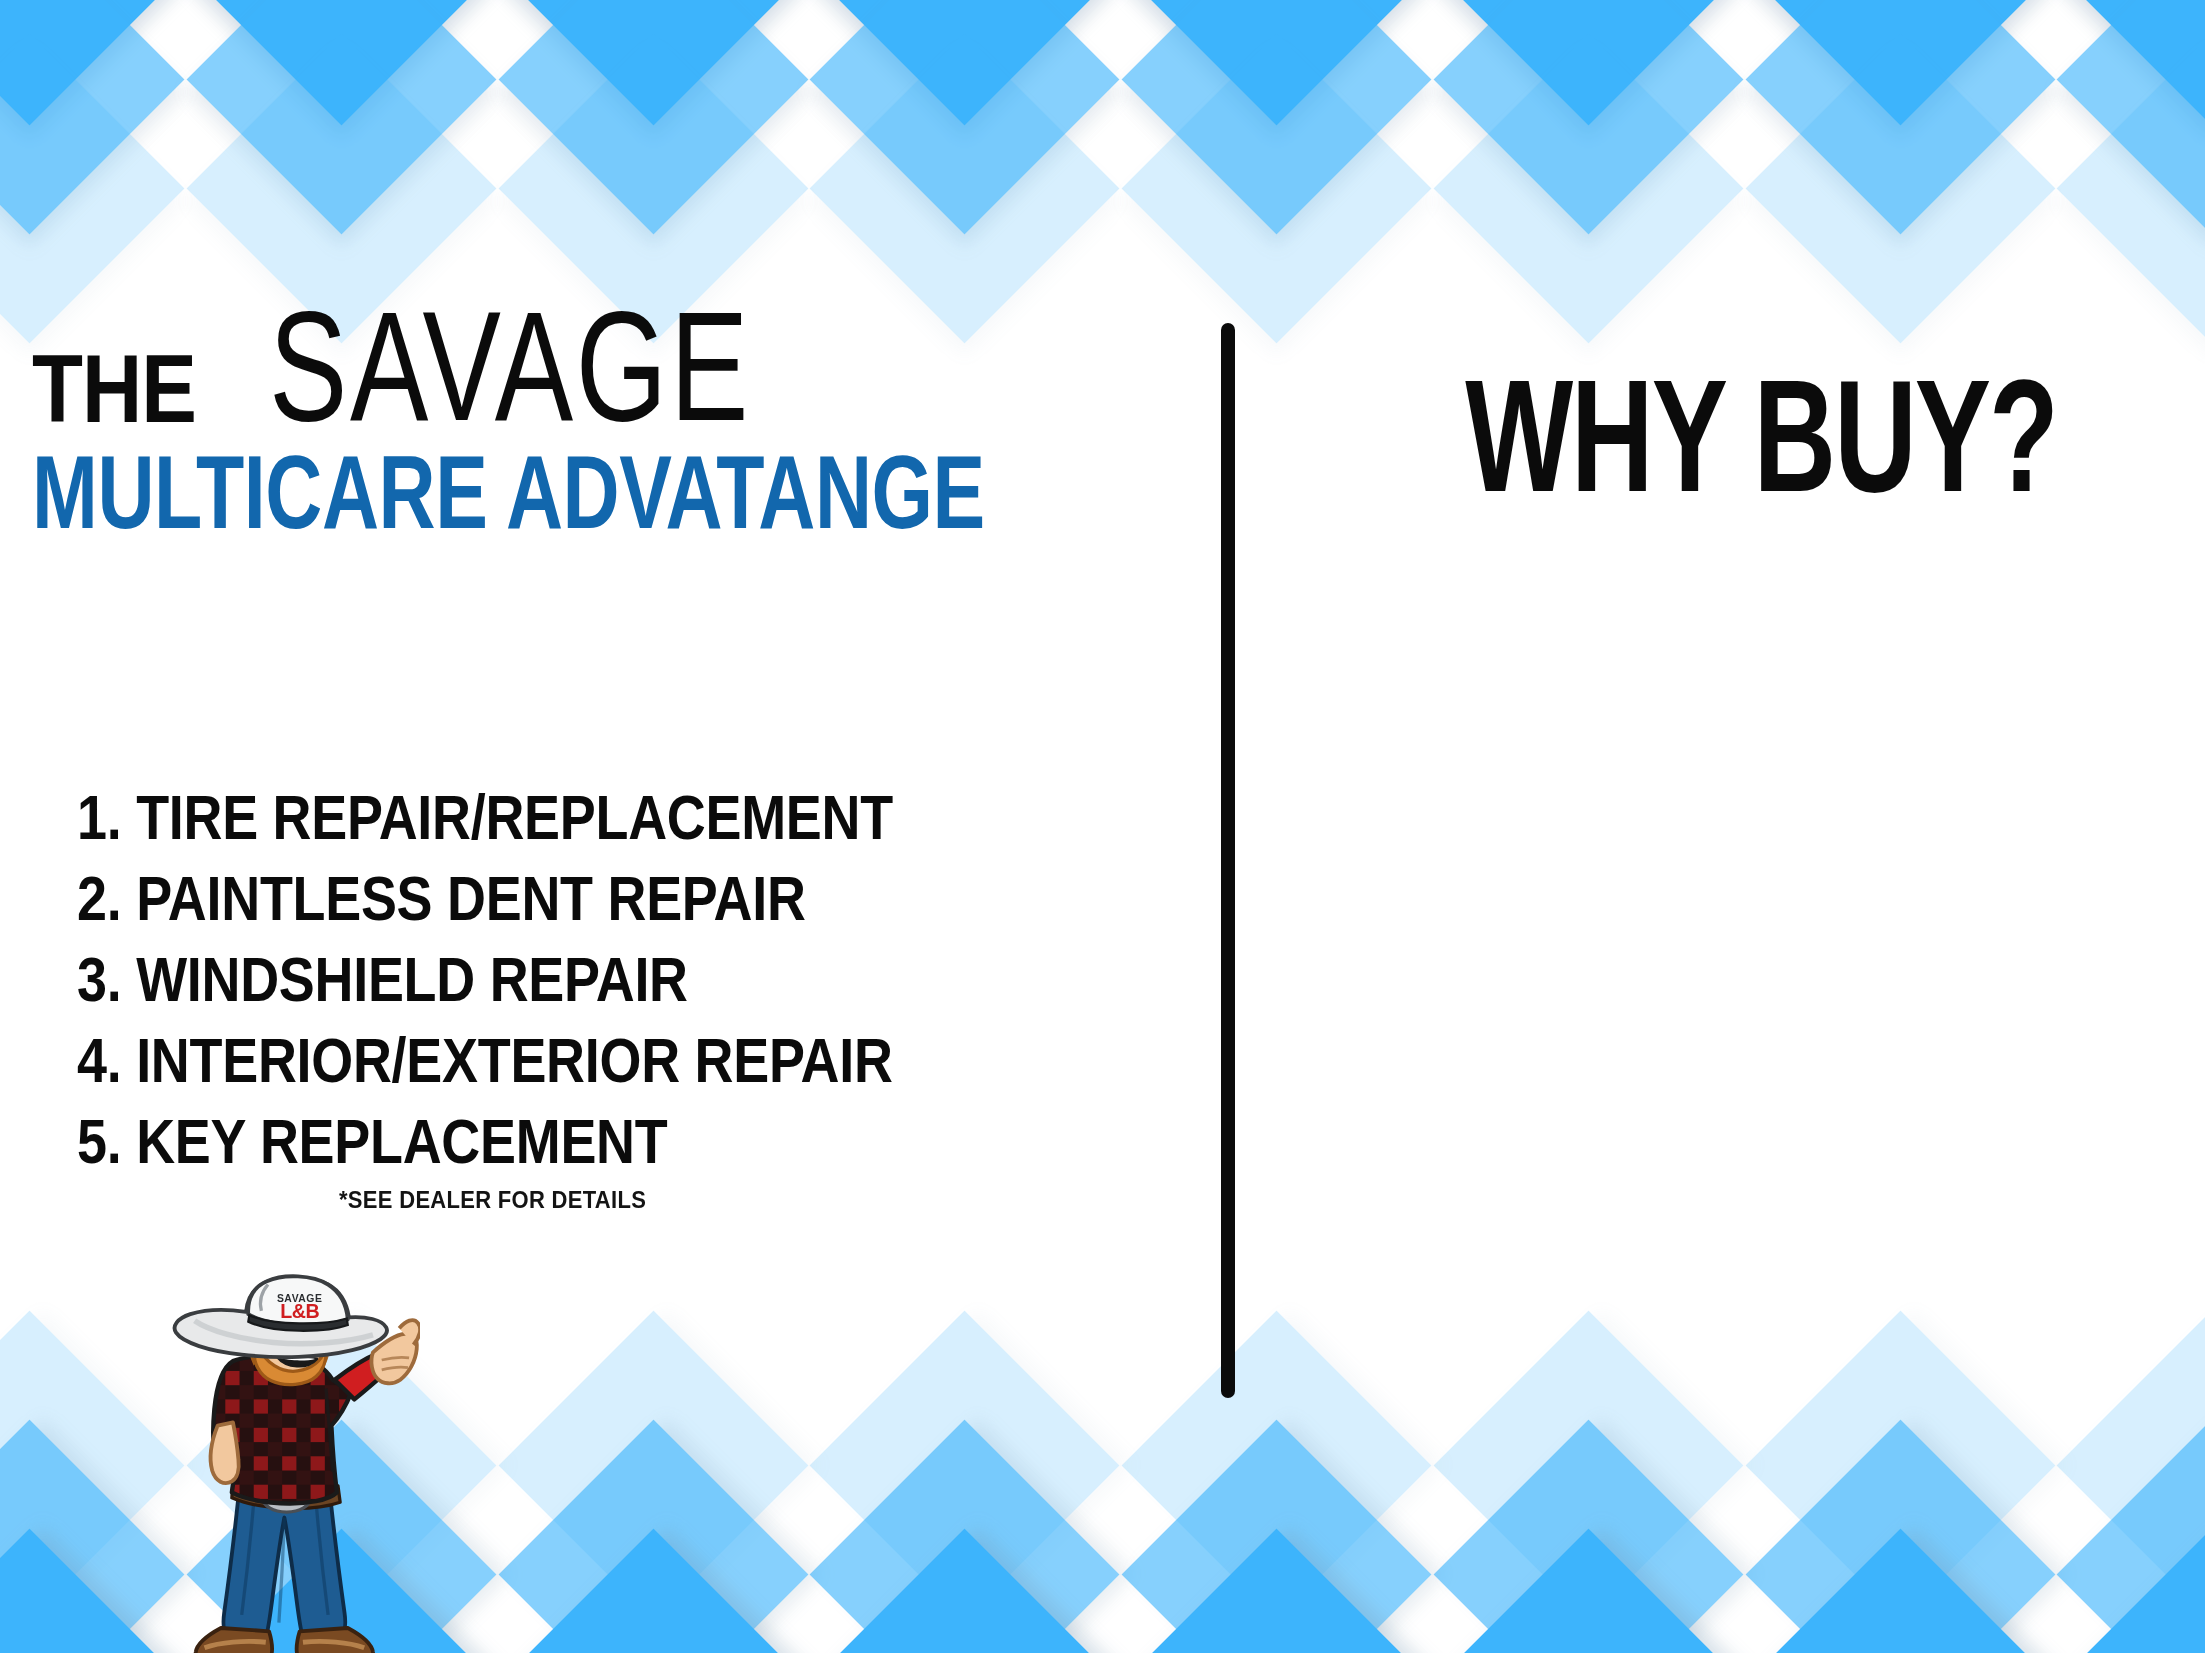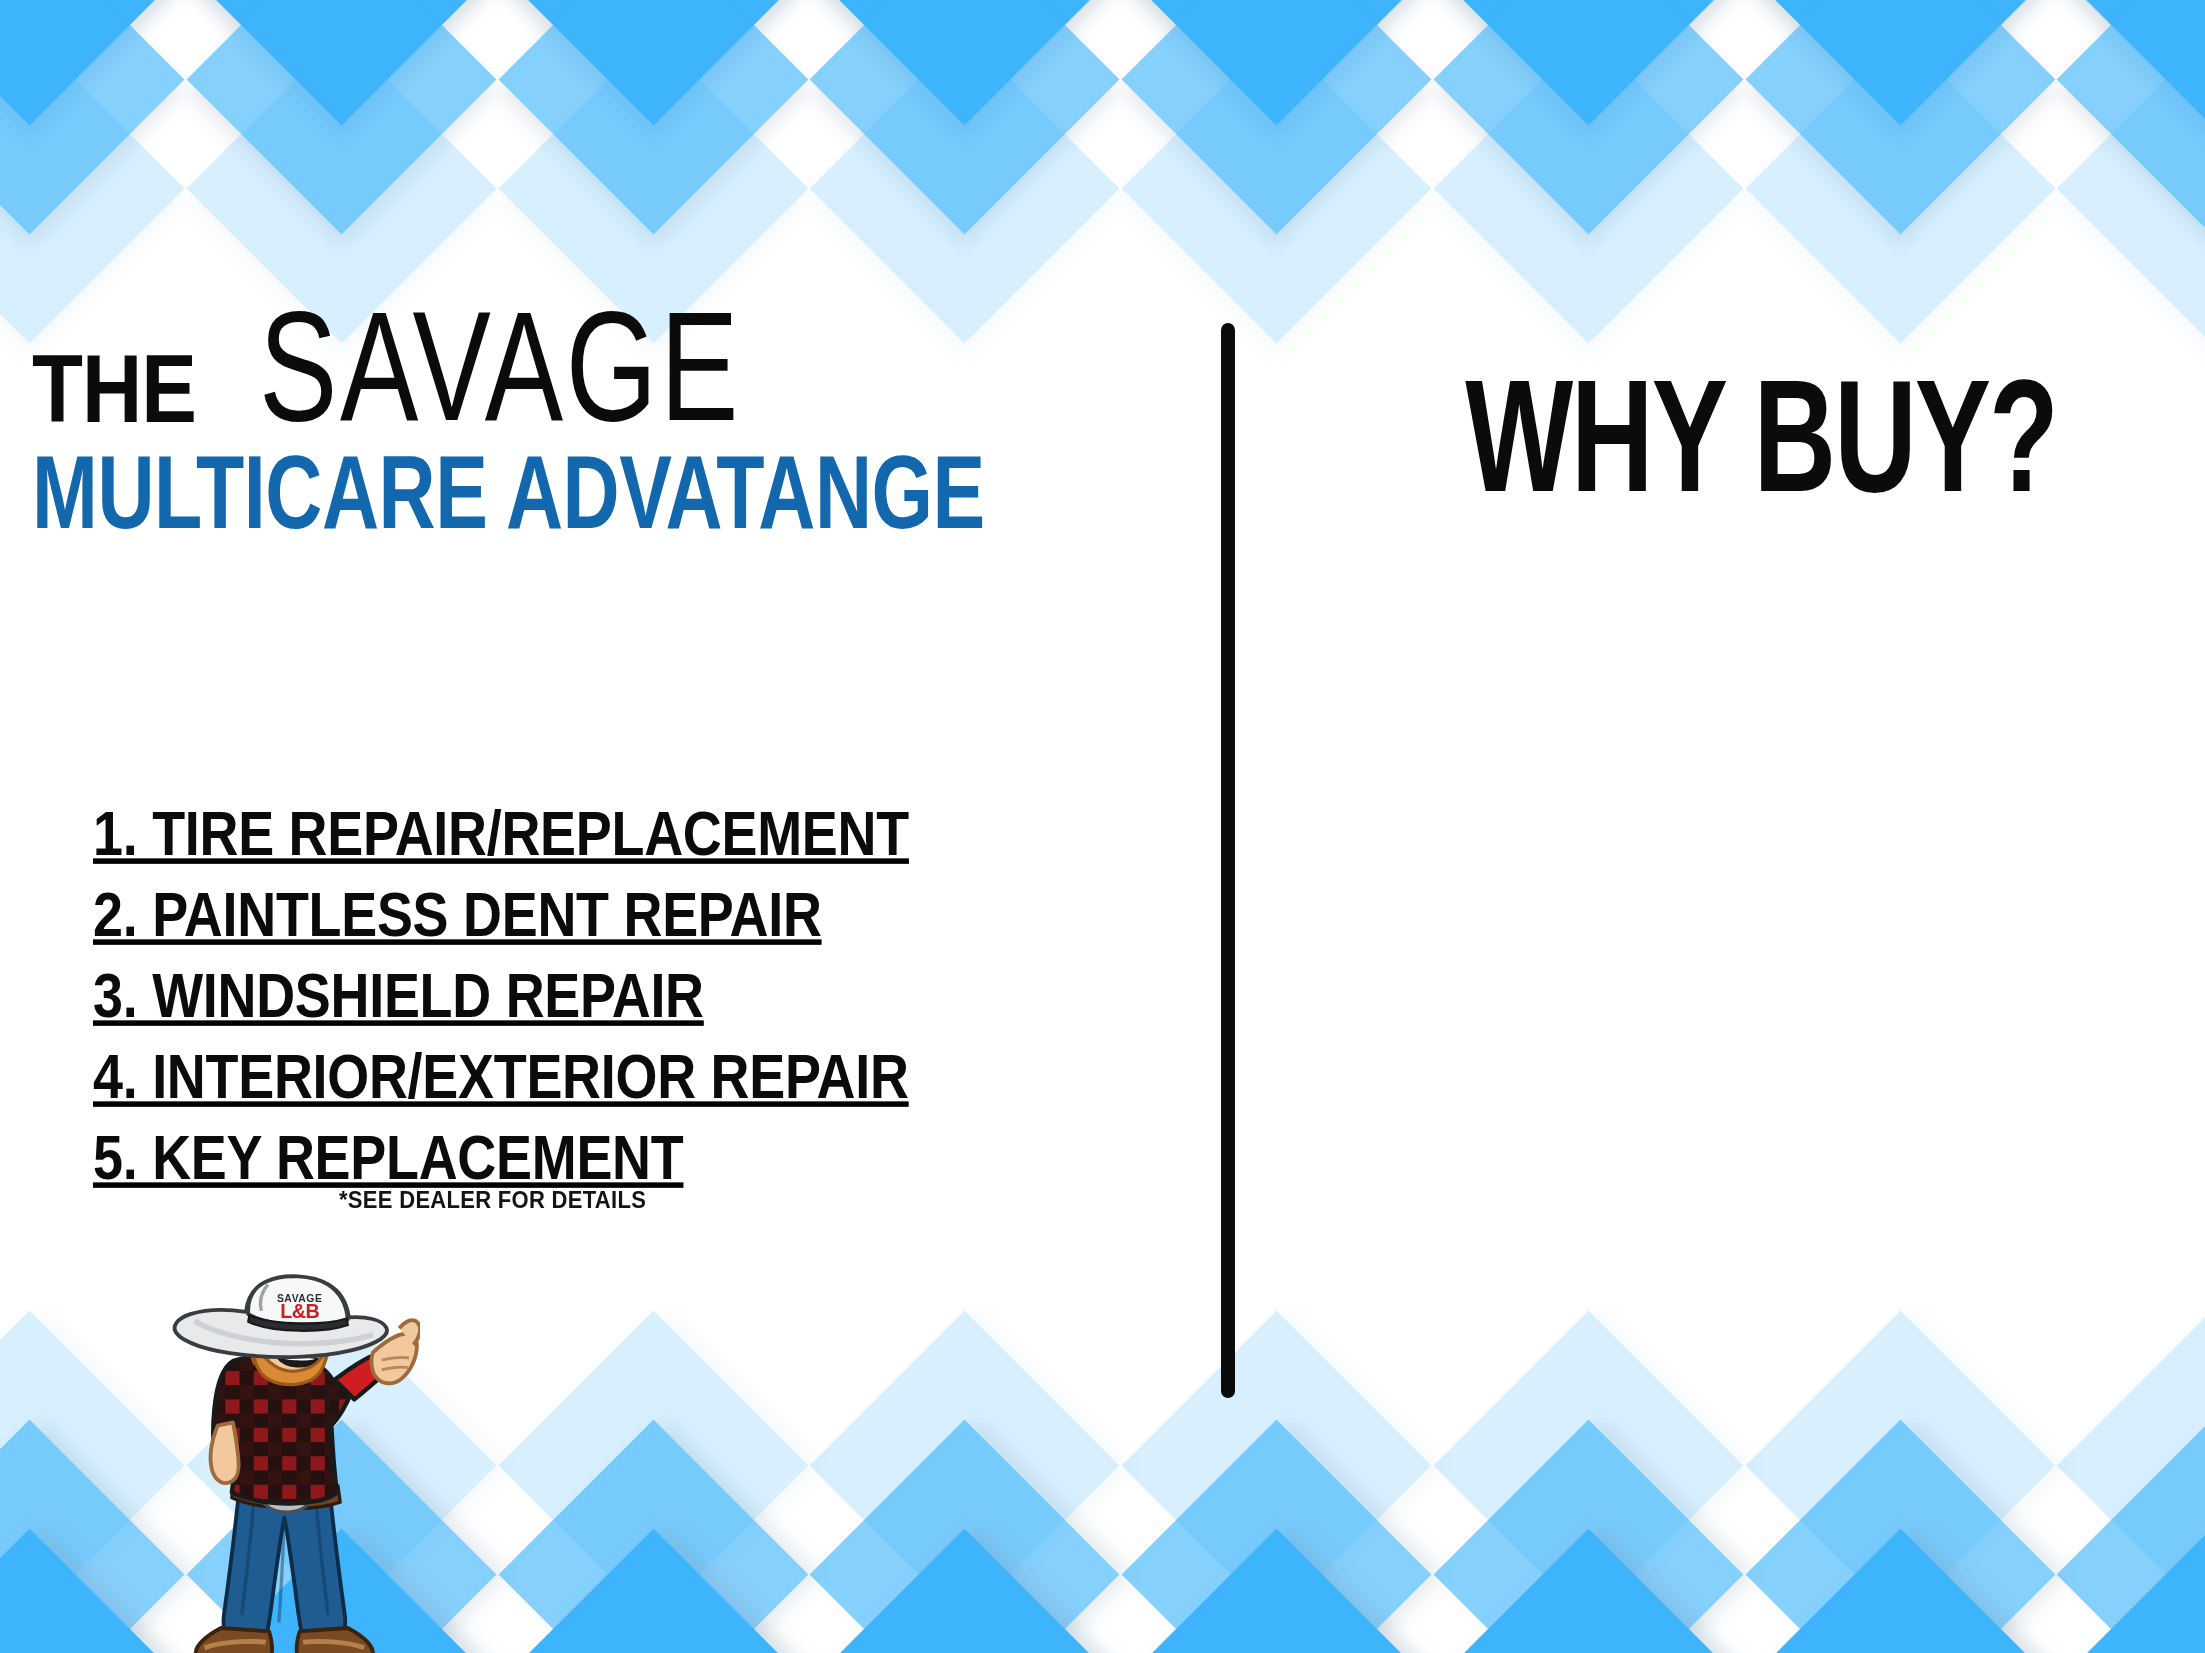--- a/index.html
+++ b/index.html
@@ -74,21 +74,21 @@
   }
   #logo-block{
     position:absolute;
     left:32px;
     top:312px;
     width:1121px;
   }
   #logo-row{
     display:flex;
     align-items:flex-end;
-    gap:36px;
+    gap:46px;
     height:118px;
   }
   #logo-the{
     font-family:"Liberation Sans", sans-serif;
     font-weight:700;
     font-size:97px;
     line-height:.86;
     letter-spacing:-1.1px;
     color:#0b0b0b;
     transform:scaleX(.86);
@@ -116,21 +116,21 @@
     transform-origin:left top;
   }
 
   
   #service-list{
     position:absolute;
     left:77px;
     top:776px;
     width:1067px;
     list-style:none;
-    margin:16px; padding:0;text-decoration:underline;
+    margin:0; padding:0;
   }
   #service-list li{
     font-family:"Liberation Sans", sans-serif;
     font-weight:700;
     font-size:58px;
     line-height:81px;
     letter-spacing:-0.3px;
     color:#0b0b0b;
     transform:scaleX(.93) scaleY(1.10);
     transform-origin:left center;

